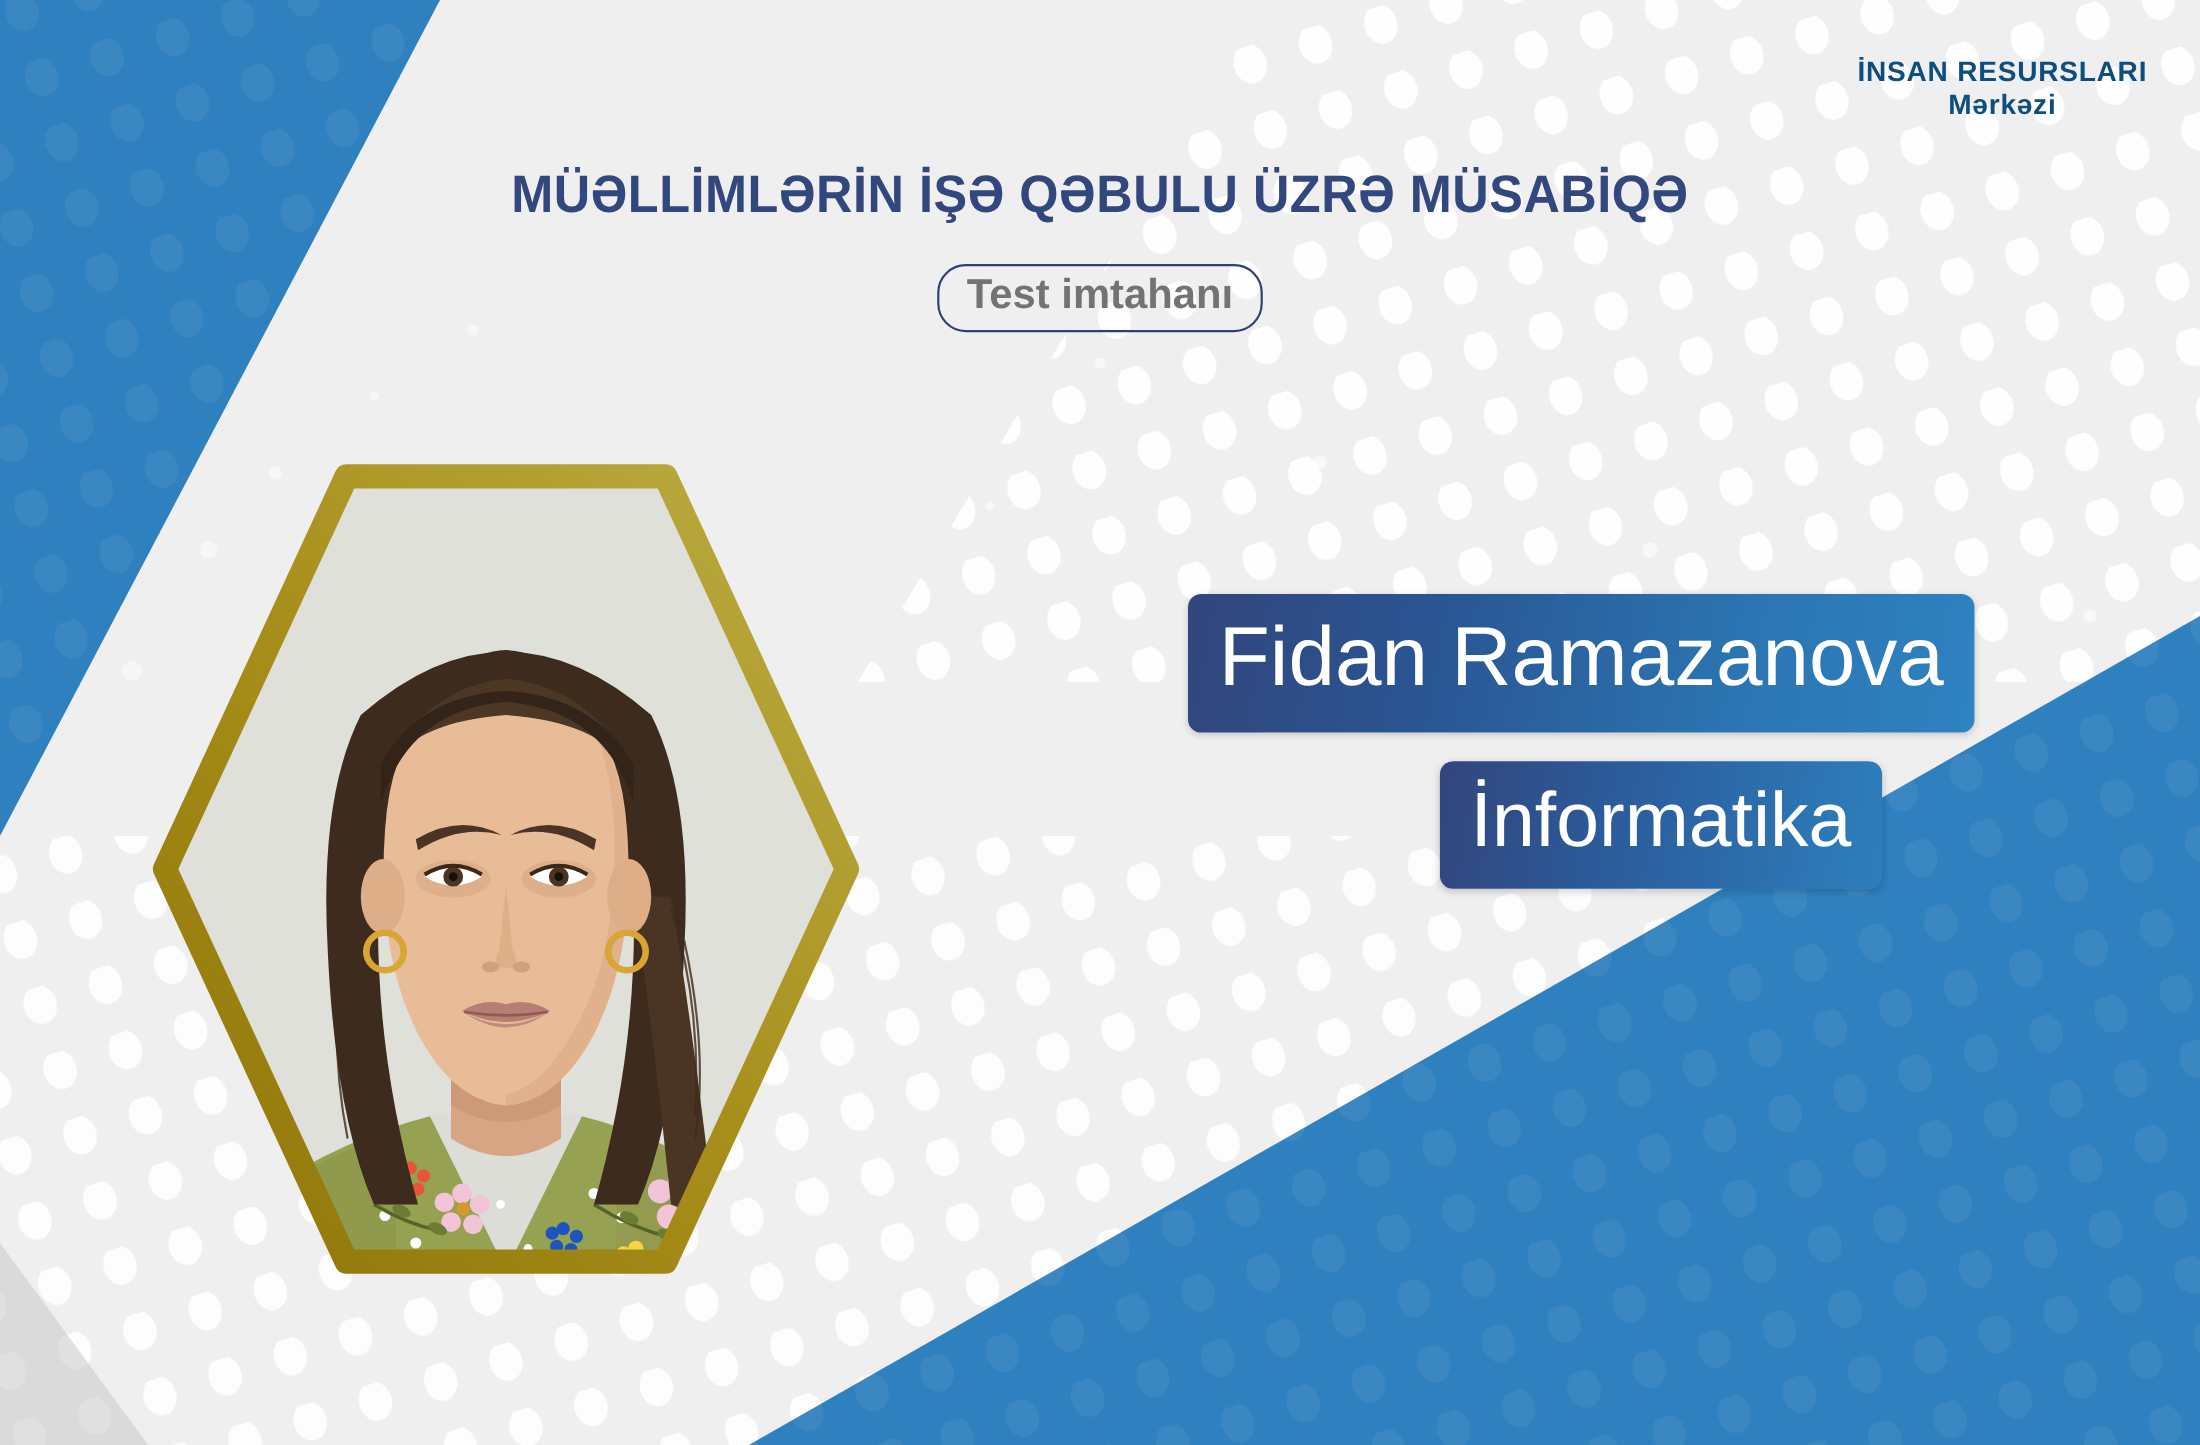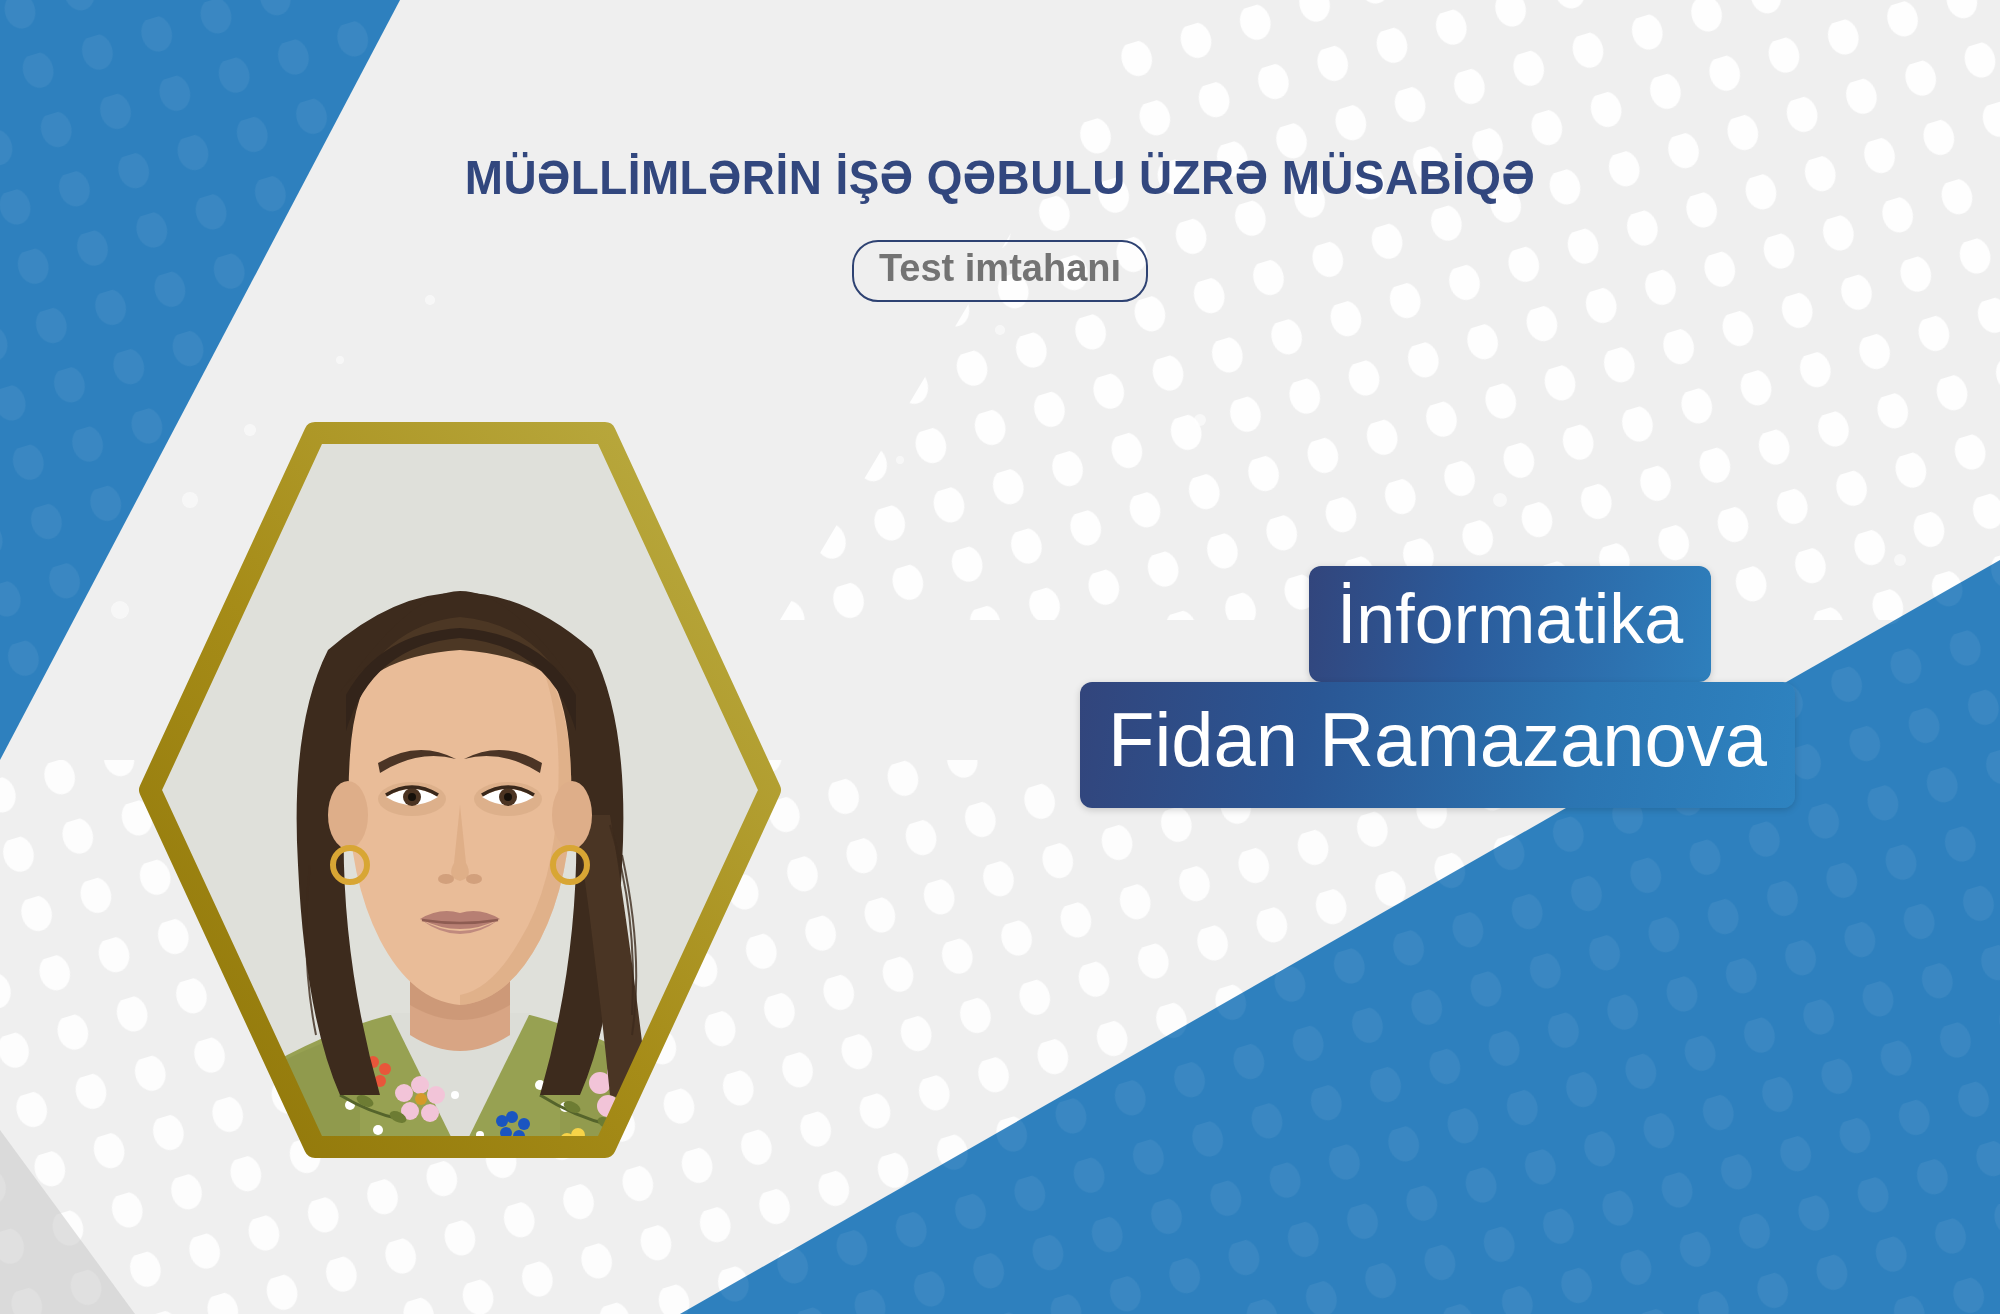--- a/index.html
+++ b/index.html
@@ -167,20 +167,24 @@
 
     <polygon points="0,0 400,0 0,760" fill="#2E80BE"></polygon>
     <polygon points="0,0 400,0 0,760" fill="url(#dotsBlue)"></polygon>
 
     <polygon points="2000,560 2000,1314 680,1314" fill="#2E80BE"></polygon>
     <polygon points="2000,560 2000,1314 680,1314" fill="url(#dotsBlue)"></polygon>
 
     <polygon points="0,1130 0,1314 135,1314" fill="#c9c9c9" opacity="0.55"></polygon>
   </svg>
 
+  <div class="logo">
+    <span>İNSAN RESURSLARI</span>
+    <span class="l2">Mərkəzi</span>
+  </div>
 
   <div class="headline">MÜƏLLİMLƏRİN İŞƏ QƏBULU ÜZRƏ MÜSABİQƏ</div>
 
   <div class="subtitle-wrap">
     <span class="subtitle-badge">Test imtahanı</span>
   </div>
 
   <div class="hex-wrap">
     <svg class="hex-svg" viewBox="0 0 700 790">
       <defs>
@@ -325,21 +329,21 @@
           <path d="M512,460 q22,100 10,180"></path>
           <path d="M200,470 q-10,90 6,170"></path>
         </g>
       </g>
 
       <path d="M205,38 L495,38 L660,395 L495,752 L205,752 L40,395 Z" fill="none" stroke="url(#goldGrad)" stroke-width="22" stroke-linejoin="round"></path>
     </svg>
   </div>
 
   <div class="badges">
+    <div class="badge-row r-name">
+      <span class="badge badge-name">Fidan Ramazanova</span>
+    </div>
     <div class="badge-row r-subj">
       <span class="badge badge-subj">İnformatika</span>
     </div>
-    <div class="badge-row r-name">
-      <span class="badge badge-name">Fidan Ramazanova</span>
-    </div>
   </div>
 
 </div>
 
 </body></html>

